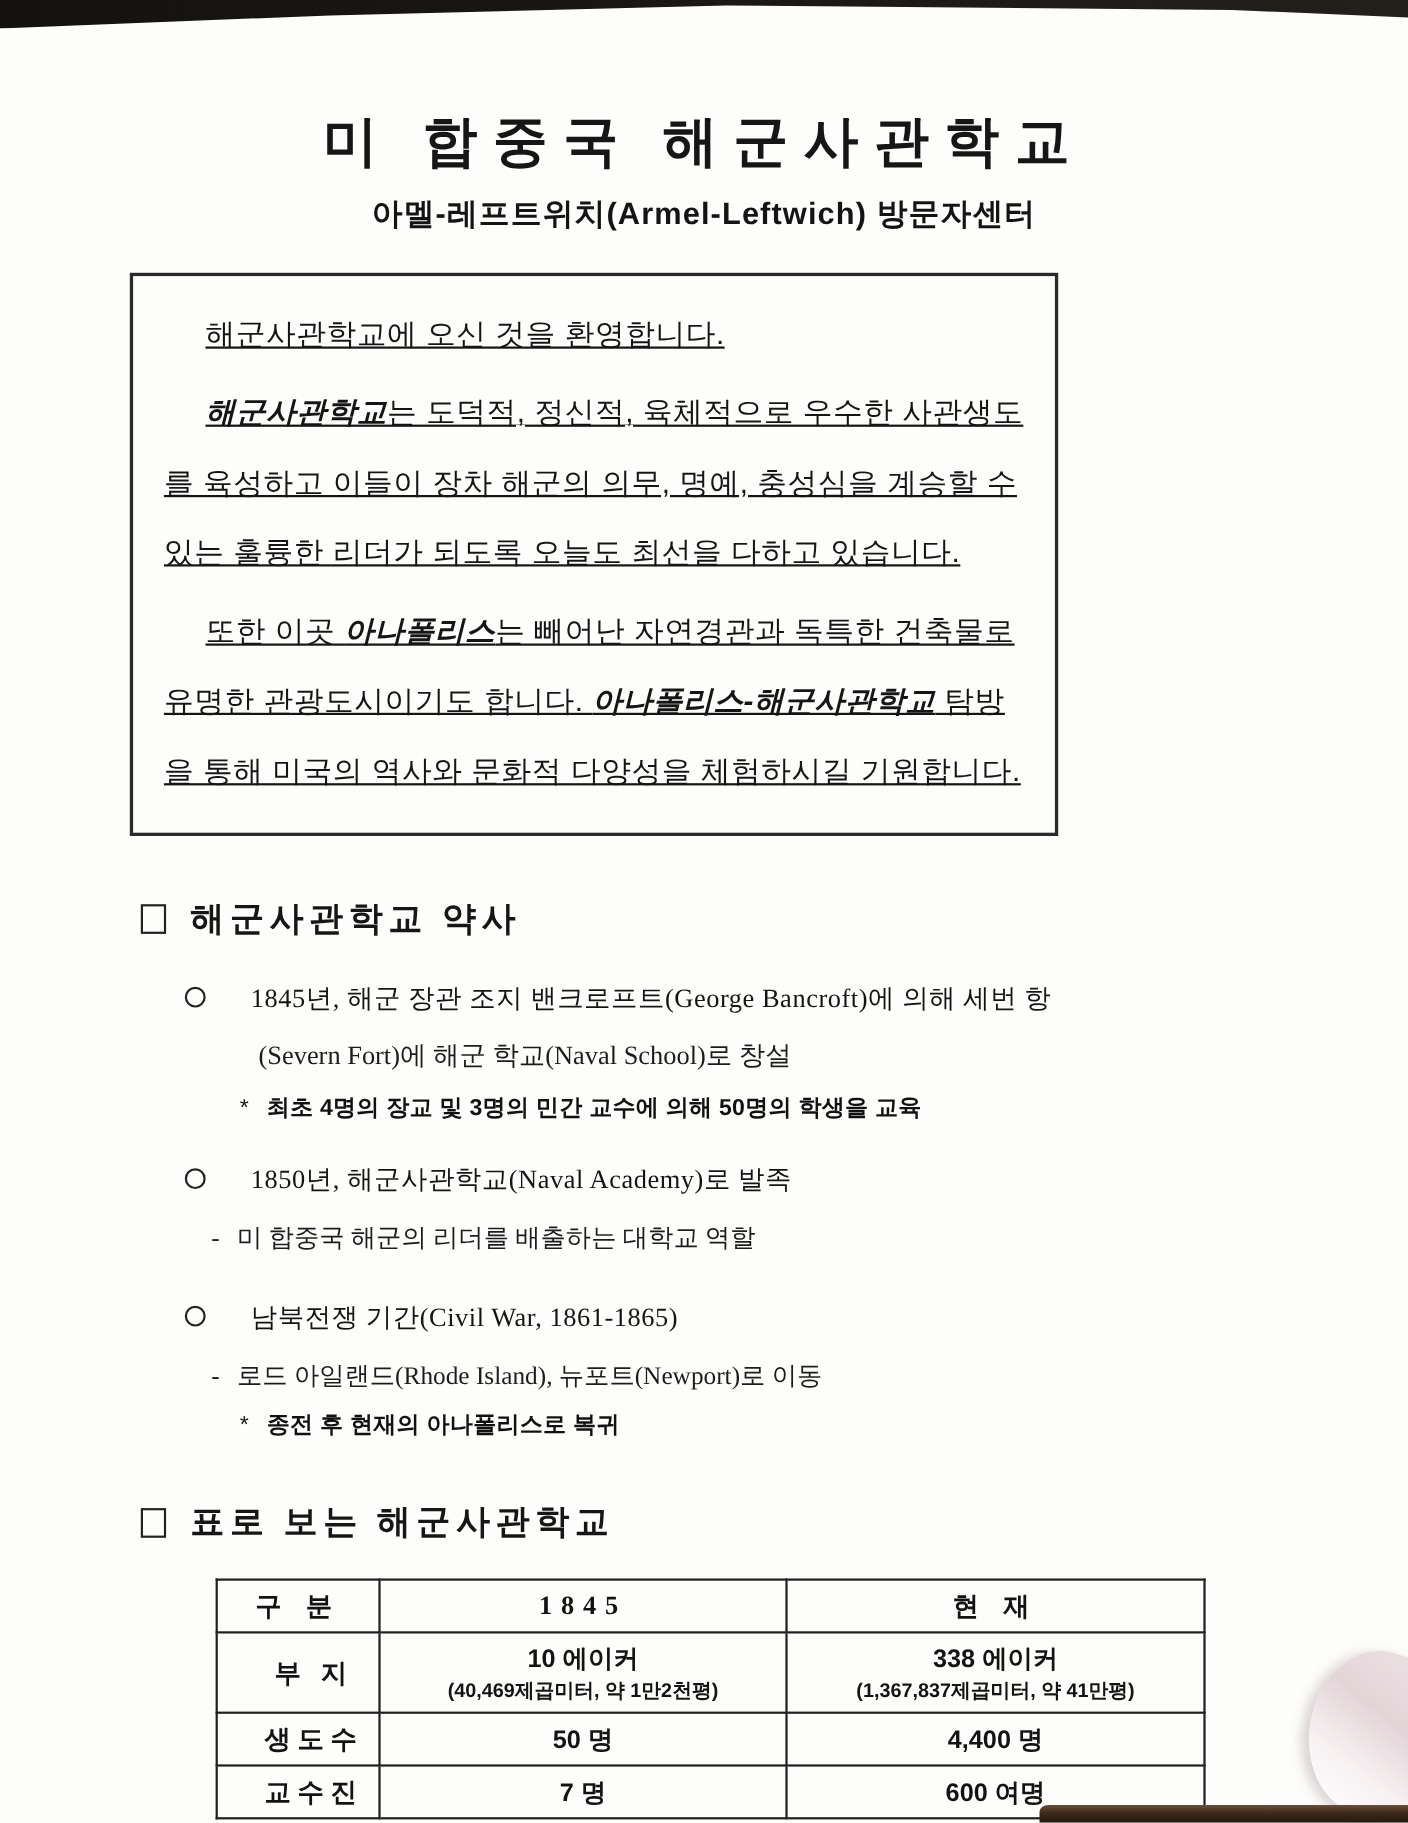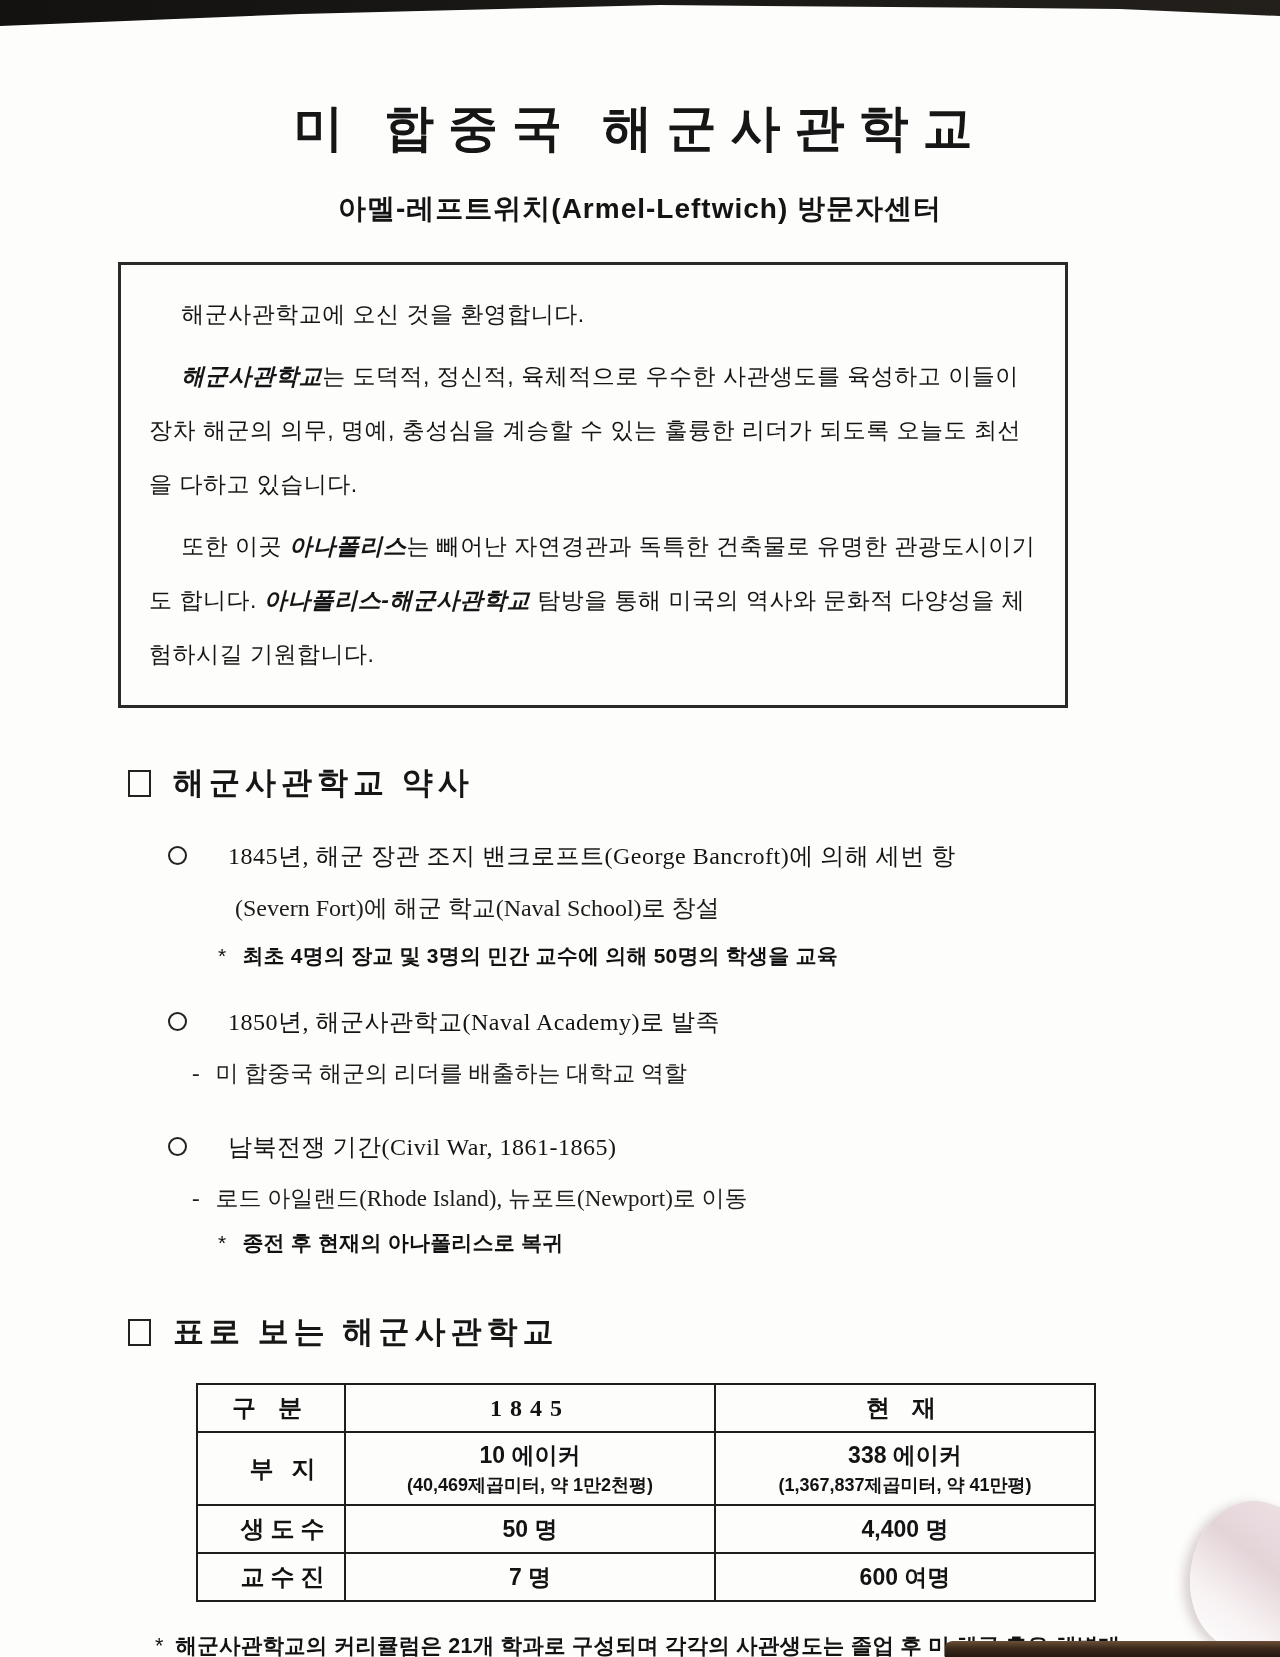--- a/index.html
+++ b/index.html
@@ -35,33 +35,34 @@
 
   
   .doc-title {
     text-align: center;
     font-family: "Liberation Serif", serif;
     font-size: 50px; font-weight: 600;
     letter-spacing: 14px; color: #161616;
   }
   .doc-subtitle {
     text-align: center;
-    margin-top: 28px;
+    margin-top: 14px;
     font-size: 28px; font-weight: bold;
     letter-spacing: 1px; color: #141414;
   }
 
   
   .welcome-box {
-    width: 950px; margin: 34px 0 0 118px;
+    width: 844px; margin: 34px 0 0 118px;
     border: 3px solid #2a2a2a;
     padding: 22px 28px 24px 28px;
-    font-size: 23px; line-height: 2.35;
+    font-size: 27px; line-height: 2.35;
     color: #151515; font-weight: 500;
     letter-spacing: .5px;
+    text-decoration: underline;
   }
   .welcome-box p { text-indent: 1.4em; }
   .welcome-box p + p { margin-top: 8px; }
   .ital { font-style: italic; font-weight: 600; }
 
   
   .section-head {
     display: flex; align-items: center;
     margin: 54px 0 0 113px;
     font-family: "Liberation Serif", serif;

